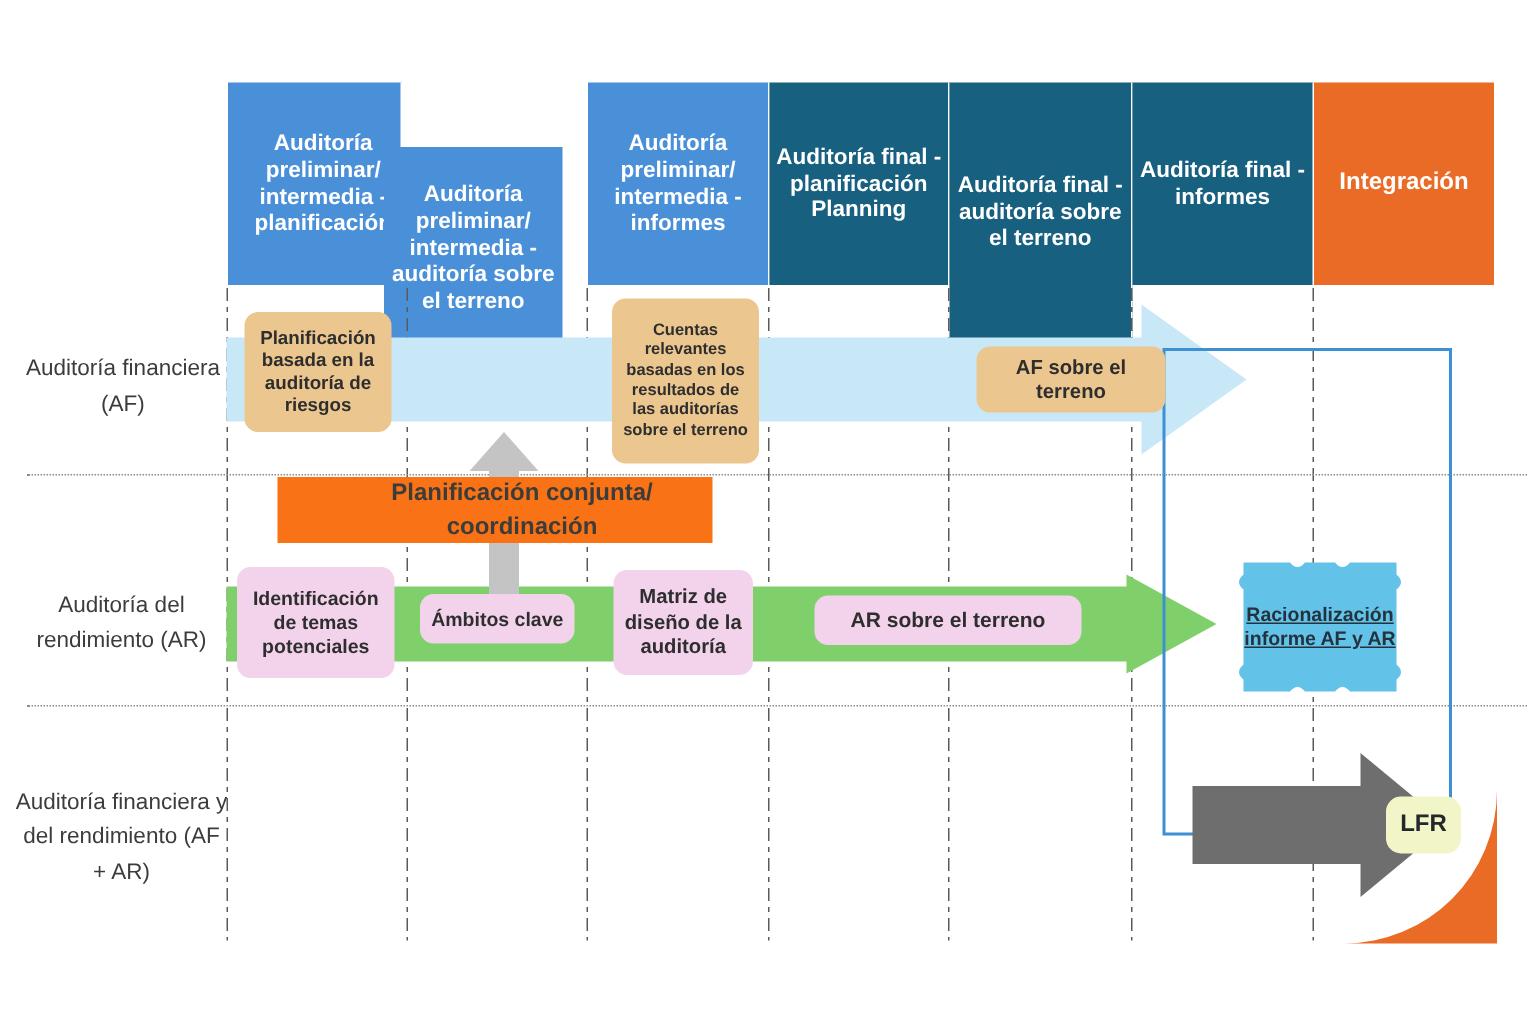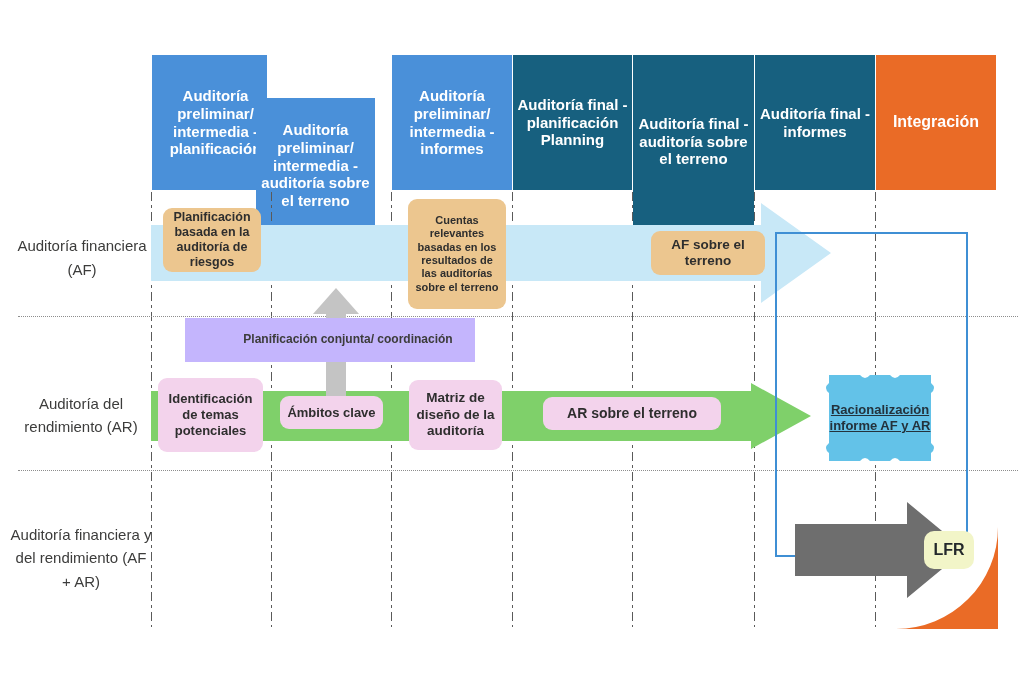--- a/index.html
+++ b/index.html
@@ -71,21 +71,21 @@
     text-align:center;
     box-sizing:border-box;
     font-weight:bold;
     color:#2e2e2e;
     line-height:1.22;
     border-radius:9px;
     padding:3px 6px;
   }
   .box-tan{background:#ecc68f;}
   .box-pink{background:#f3d3ec;}
-  .box-grey{background:#c4b5fd;border-radius:0;font-size:12px;color:#3c3c3b;line-height:1.45;padding-left:42px;}
+  .box-grey{background:#f97316;border-radius:0;font-size:16px;color:#3c3c3b;line-height:1.45;padding-left:42px;}
   .box-lemon{background:#f2f5c8;font-size:16px;color:#23282b;border-radius:10px;}
   .blue-rect{
     position:absolute;box-sizing:border-box;
     border:2.5px solid #3f8fd4;
     background:transparent;
   }
 </style>
 </head>
 <body>
 
@@ -144,29 +144,29 @@
   <svg class="svgarrow" style="left:151px;top:203px;" width="680" height="100" viewBox="0 0 680 100">
     <path d="M0,22 L610,22 L610,0 L680,50 L610,100 L610,78 L0,78 Z" fill="#c8e8f7"></path>
   </svg>
 
   <svg class="svgarrow" style="left:151px;top:383px;" width="660" height="66" viewBox="0 0 660 66">
     <path d="M0,8 L600,8 L600,0 L660,33 L600,66 L600,58 L0,58 Z" fill="#7fd06a"></path>
   </svg>
 
   <div class="blue-rect" style="left:775px;top:232px;width:193px;height:325px;"></div>
 
-  <div class="box box-tan" style="left:163px;top:208px;width:98px;height:64px;font-size:12.5px;">
+  <div class="box box-tan" style="left:163px;top:208px;width:98px;height:80px;font-size:12.5px;">
     <span>Planificación basada en la auditoría de riesgos</span>
   </div>
 
   <div class="box box-tan" style="left:408px;top:199px;width:98px;height:110px;font-size:11px;">
     <span>Cuentas relevantes basadas en los resultados de las auditorías sobre el terreno</span>
   </div>
 
-  <div class="box box-tan" style="left:651px;top:231px;width:114px;height:44px;font-size:13.5px;">
+  <div class="box box-tan" style="left:651px;top:231px;width:126px;height:44px;font-size:13.5px;">
     <span>AF sobre el terreno</span>
   </div>
 
   <svg class="svgarrow" style="left:313px;top:288px;" width="46" height="136" viewBox="0 0 46 136">
     <path d="M23,0 L46,26 L33,26 L33,110 L46,110 L23,136 L0,110 L13,110 L13,26 L0,26 Z" fill="#c4c4c4"></path>
   </svg>
 
   <div class="box box-grey" style="left:185px;top:318px;width:290px;height:44px;">
     <span>Planificación conjunta/ coordinación</span>
   </div>

